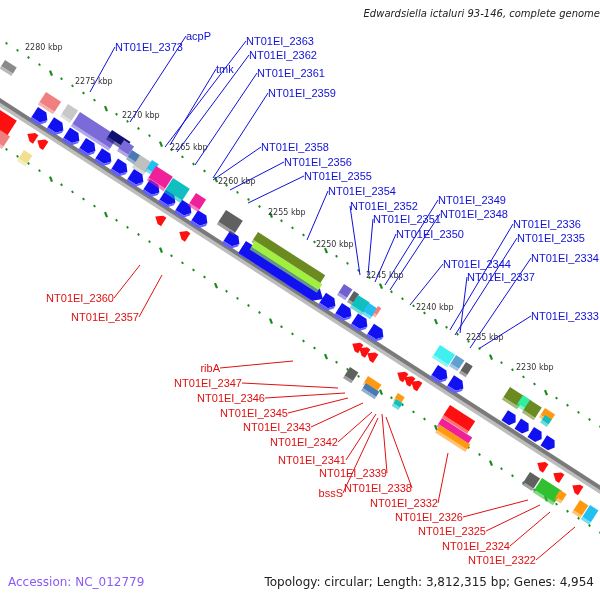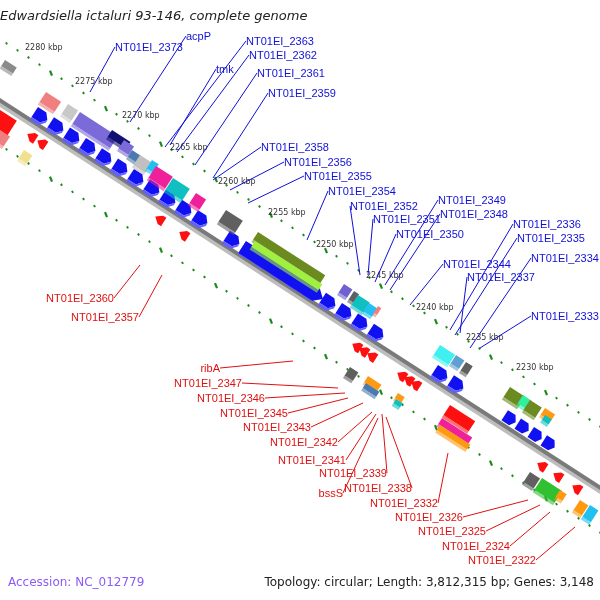--- a/index.html
+++ b/index.html
@@ -1,17 +1,17 @@
 <!DOCTYPE html>
 <html><head>
 <meta charset="utf-8">
 <style>
   html, body { margin:0; padding:0; background:#fff; }
   body { width:600px; height:600px; position:relative; overflow:hidden; font-family:"DejaVu Sans", sans-serif; }
-  #title { position:absolute; top:8px; left:0; width:600px; text-align:left; font-size:13px; font-style:italic; color:#222; }
+  #title { position:absolute; top:8px; left:0; width:600px; text-align:right; font-size:10px; font-style:italic; color:#222; }
   #footer-left { position:absolute; left:8px; top:575px; font-size:12px; color:#8b5cf6; }
   #footer-right { position:absolute; right:6px; top:575px; font-size:12px; color:#222; }
   svg { position:absolute; left:0; top:0; }
   .lbl { font-family:"Liberation Sans", sans-serif; font-size:11px; }
   .lbl-blue { fill:#1010d8; }
   .lbl-red { fill:#e01010; }
   .tick-lbl { font-family:"DejaVu Sans", sans-serif; font-size:8px; fill:#333; }
 </style>
 </head>
 <body>
@@ -558,13 +558,13 @@
       <text class="lbl lbl-red" x="412" y="492" text-anchor="end">NT01EI_2338</text>
       <text class="lbl lbl-red" x="438" y="507" text-anchor="end">NT01EI_2332</text>
       <text class="lbl lbl-red" x="463" y="521" text-anchor="end">NT01EI_2326</text>
       <text class="lbl lbl-red" x="486" y="535" text-anchor="end">NT01EI_2325</text>
       <text class="lbl lbl-red" x="510" y="550" text-anchor="end">NT01EI_2324</text>
       <text class="lbl lbl-red" x="536" y="564" text-anchor="end">NT01EI_2322</text>
     </g>
 </svg>
 
 <div id="footer-left">Accession: NC_012779</div>
-<div id="footer-right">Topology: circular; Length: 3,812,315 bp; Genes: 3,148</div>
+<div id="footer-right">Topology: circular; Length: 3,812,315 bp; Genes: 4,954</div>
 
 </body></html>

